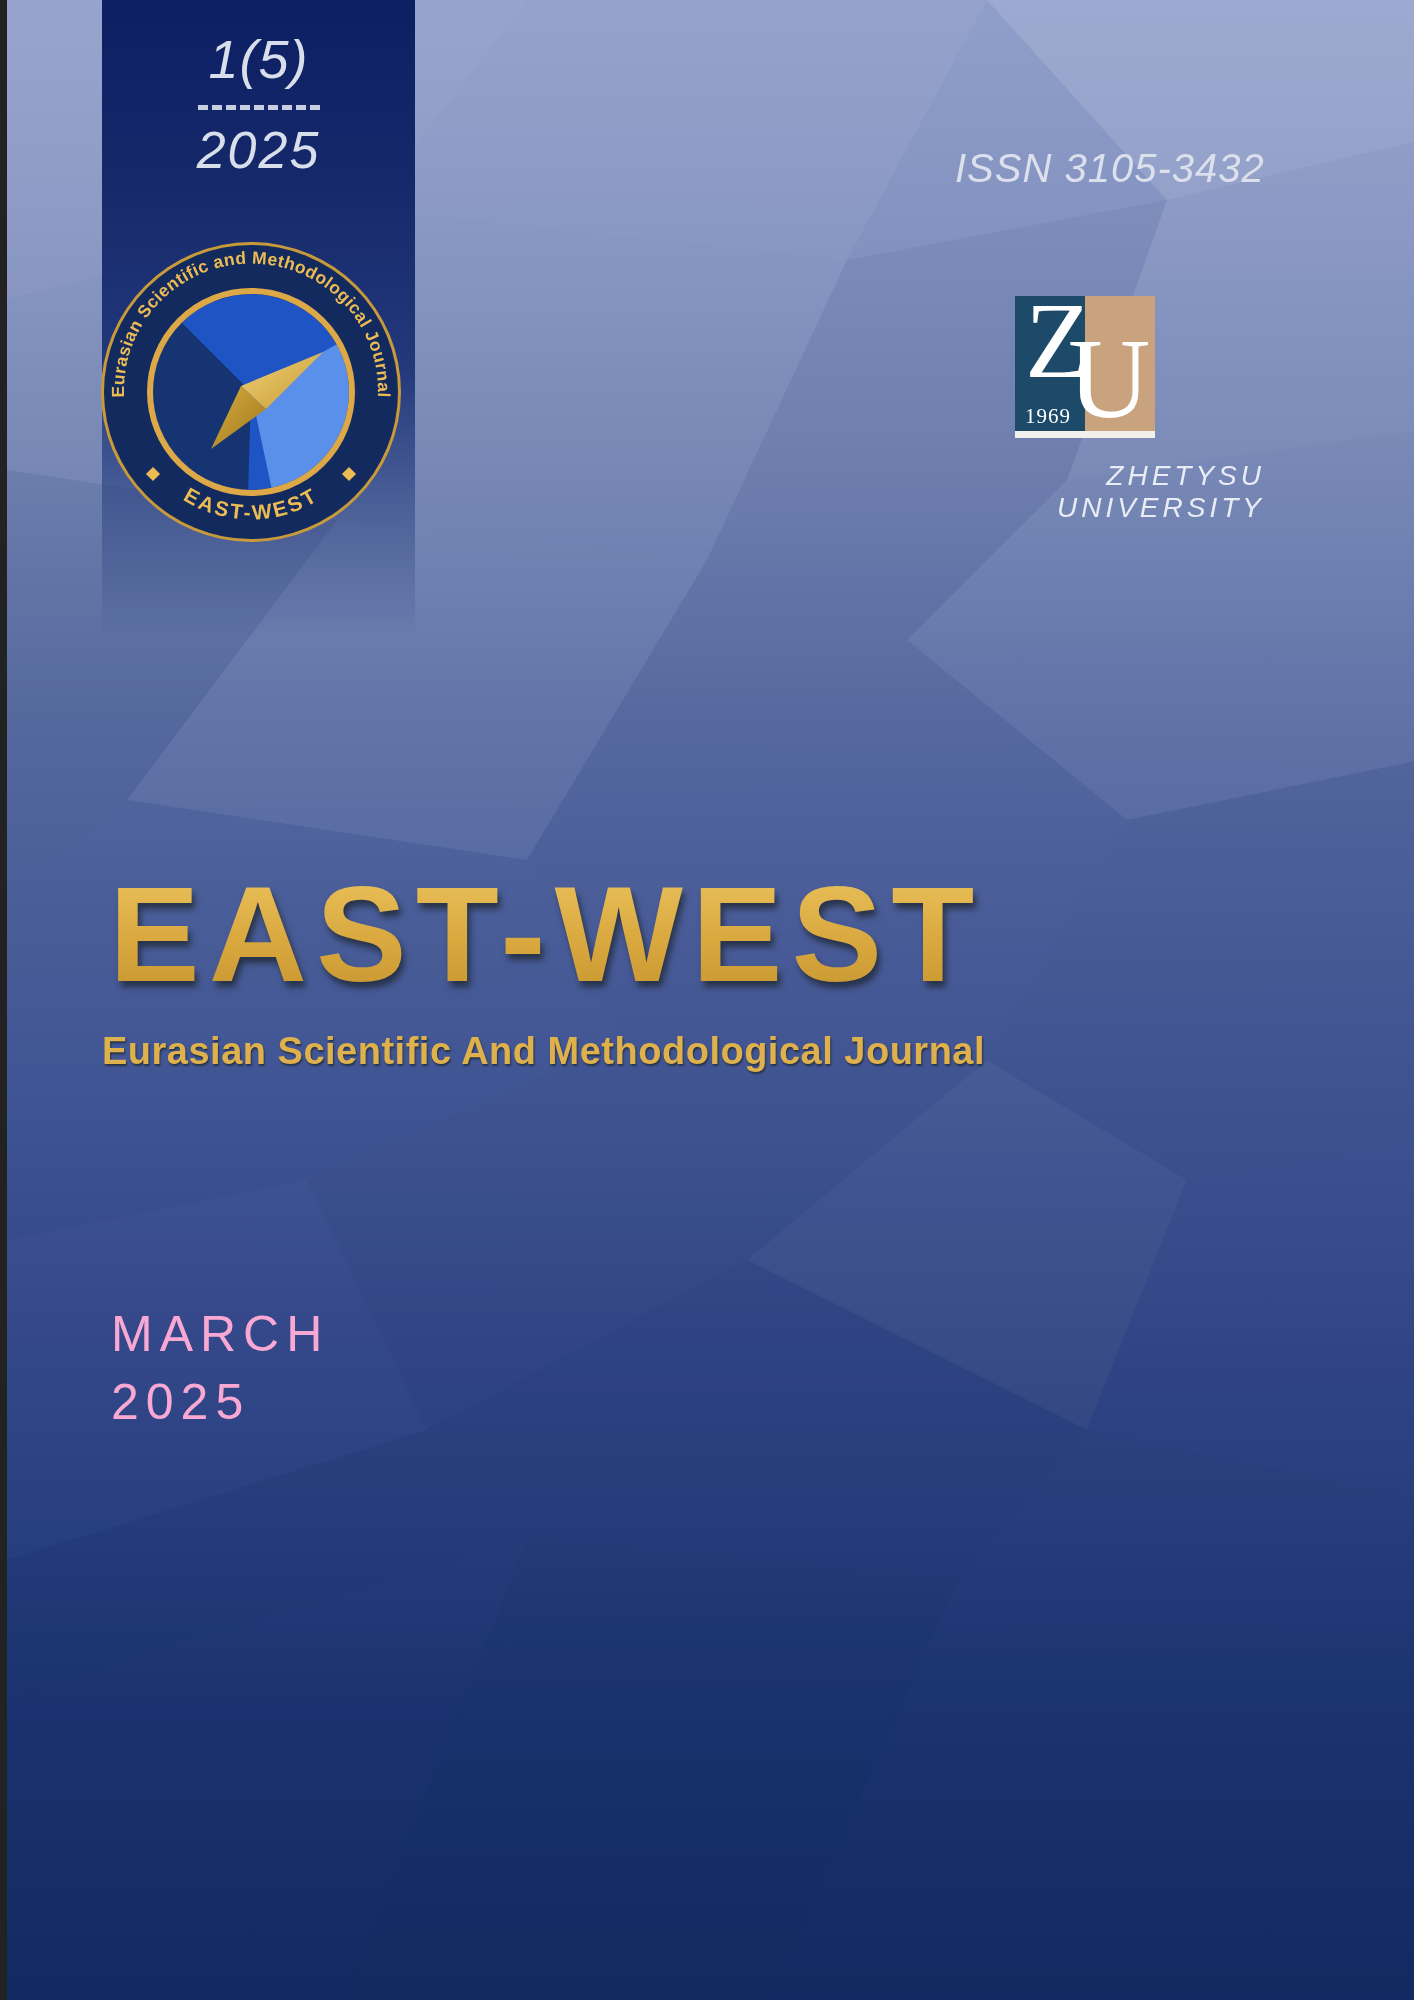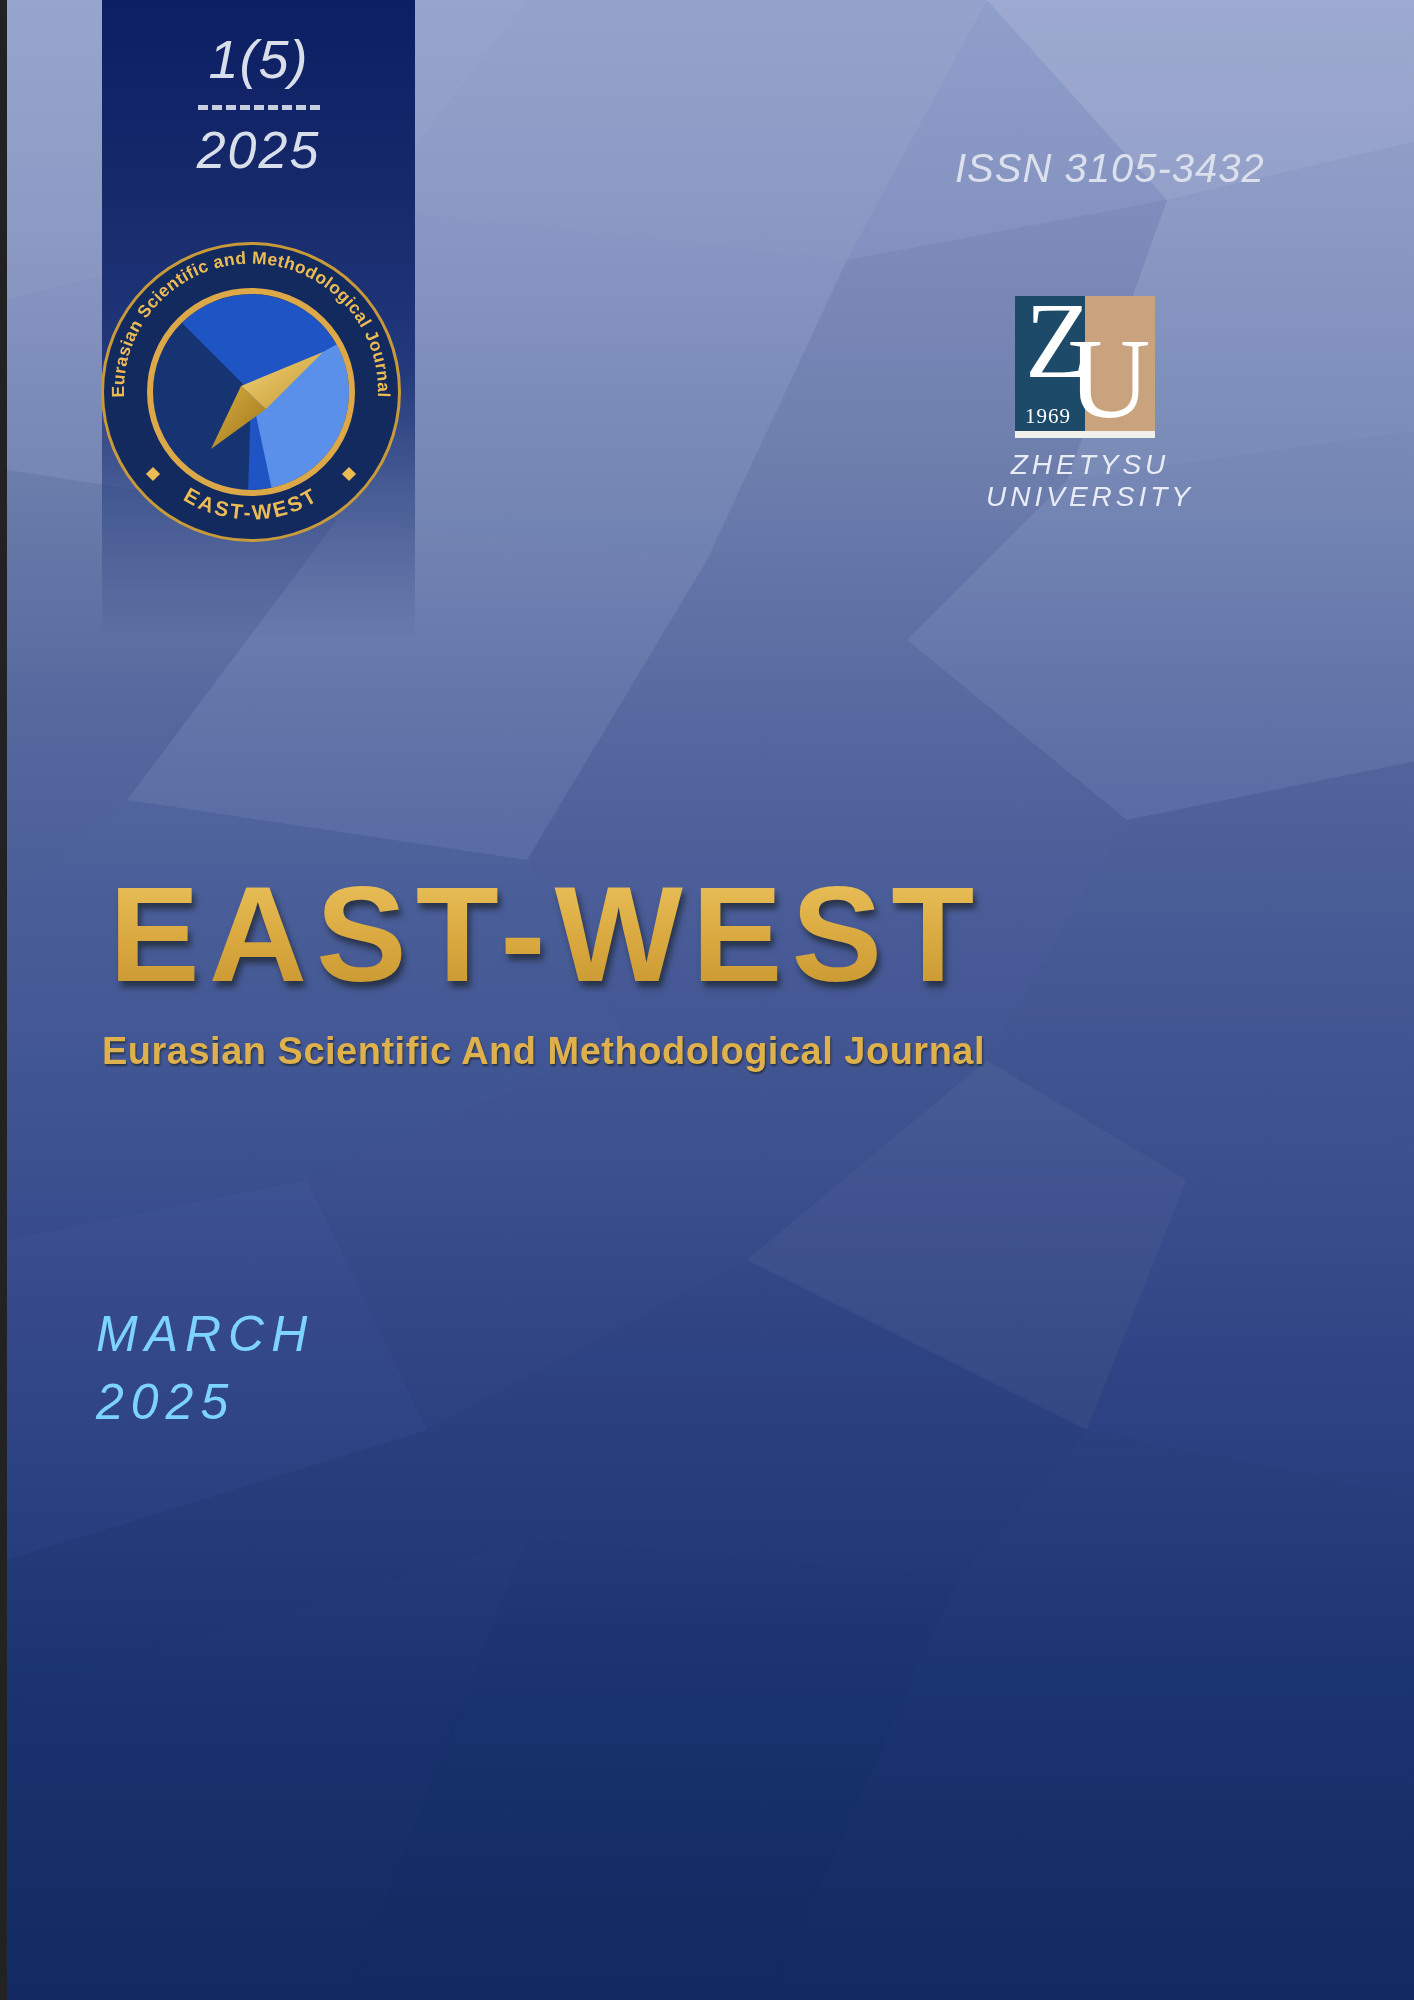--- a/index.html
+++ b/index.html
@@ -51,42 +51,42 @@
   }
   .zu-u{
     position:absolute;left:53px;top:26px;
     font-family:"Liberation Serif", serif;font-size:114px;color:#ffffff;line-height:1;
   }
   .zu-year{
     position:absolute;left:10px;top:108px;
     font-family:"Liberation Serif", serif;font-size:21px;color:#ffffff;letter-spacing:1px;
   }
   .uni-name{
-    position:absolute;left:908px;top:449px;width:350px;text-align:center;
+    position:absolute;left:908px;top:460px;width:350px;text-align:right;
     font-style:italic;font-size:28px;color:#e9ecf4;letter-spacing:4px;font-weight:400;
   }
 
   
   .main-title{
     position:absolute;left:102px;top:866px;
     font-size:136px;font-weight:800;letter-spacing:9px;line-height:1;
     background:linear-gradient(180deg,#ecc35d 0%,#d9a83f 55%,#c6952e 100%);
     -webkit-background-clip:text;background-clip:text;color:transparent;
     filter:drop-shadow(3px 6px 3px rgba(15,18,10,0.55));
     white-space:nowrap;
   }
   .subtitle{
     position:absolute;left:95px;top:1028px;
     font-size:38px;font-weight:700;color:#dfb14c;letter-spacing:0.5px;
     line-height:47px;text-shadow:1px 2px 2px rgba(20,22,10,0.55);
     white-space:nowrap;
   }
   .issue-date{
-    position:absolute;left:89px;top:1300px;
-    font-style:italic;font-size:50px;color:#7dd3fc;letter-spacing:7px;
+    position:absolute;left:104px;top:1300px;
+    font-size:50px;color:#f9a8d4;letter-spacing:7px;
     line-height:68px;font-weight:400;
   }
 </style>
 </head>
 <body>
 
 <div class="cover">
 
   <svg class="bg-svg" viewBox="0 0 1414 2000" preserveAspectRatio="none" xmlns="http://www.w3.org/2000/svg">
     <defs>

